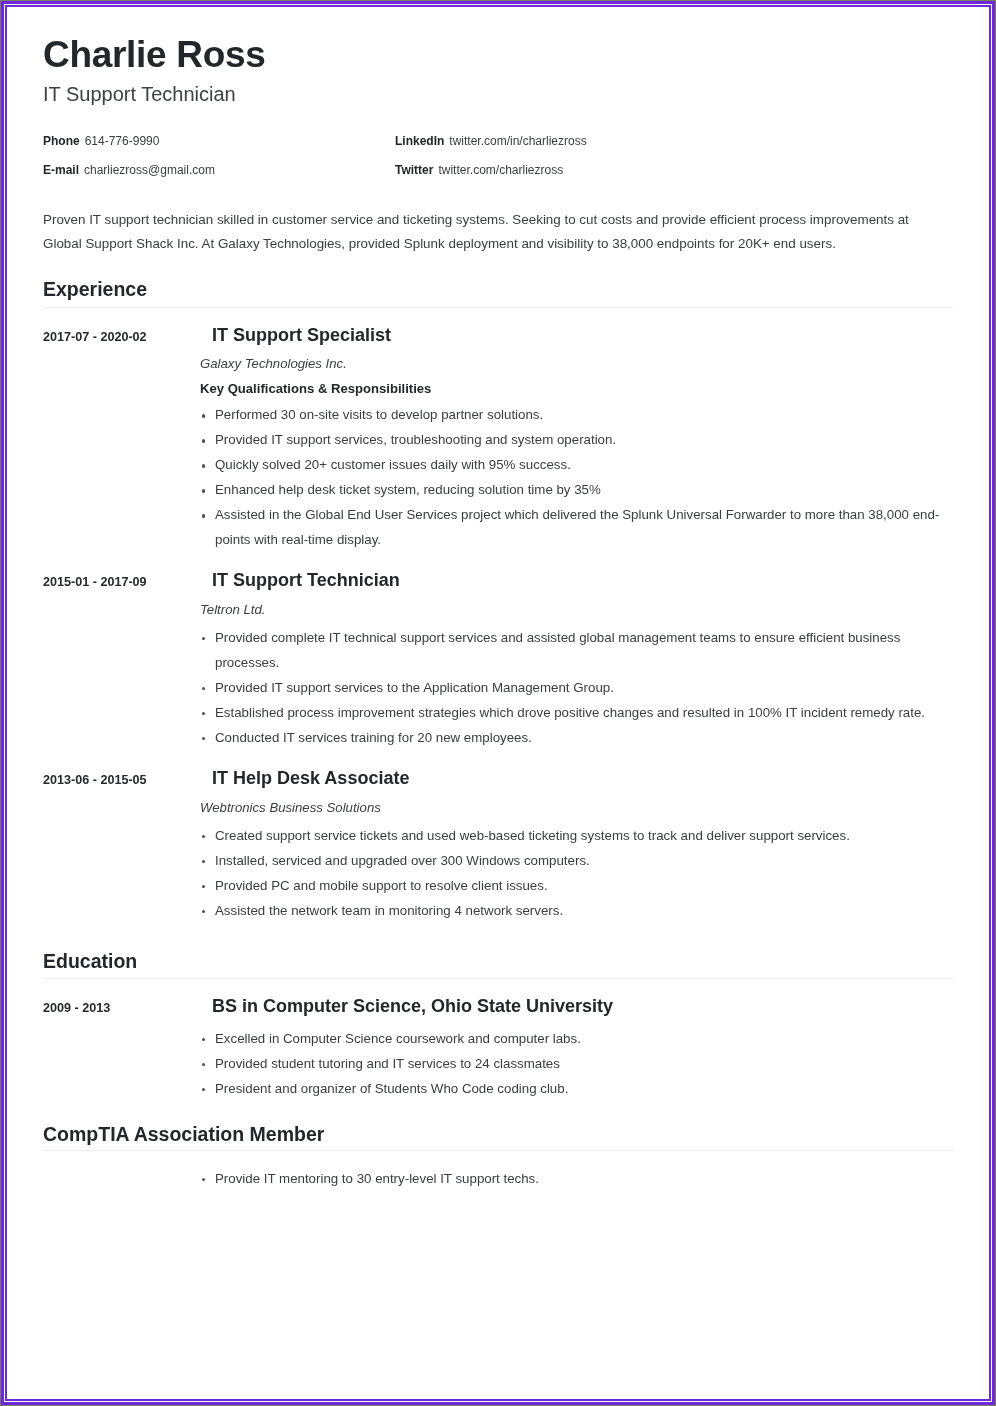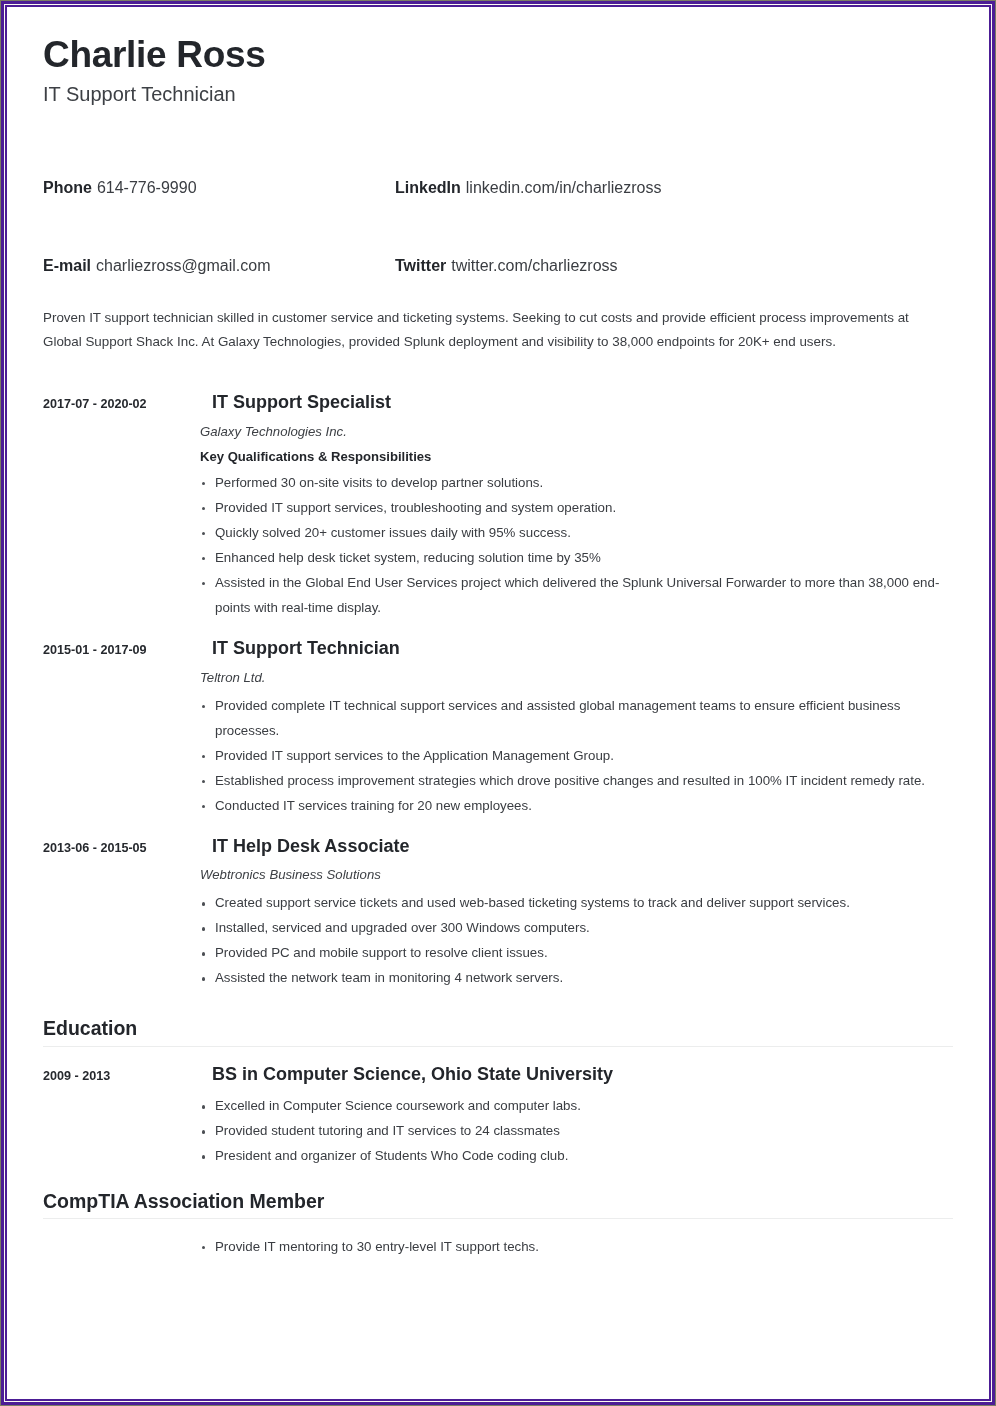--- a/index.html
+++ b/index.html
@@ -13,21 +13,21 @@
     font-family: "Liberation Sans", sans-serif;
     color: #2a2d33;
     -webkit-font-smoothing: antialiased;
   }
 
   
   .page-frame {
     width: 996px;
     height: 1406px;
     position: relative;
-    background: #4c1d95;
+    background: #6d28d9;
     border: 1px solid #7b7d63;
     overflow: hidden;
   }
   .page-frame::before {
     content: "";
     position: absolute;
     left: 3px; top: 3px; right: 3px; bottom: 3px;
     border: 1px solid #fbfbf0;
     pointer-events: none;
   }
@@ -56,25 +56,24 @@
   }
 
   
   .contact-grid {
     display: grid;
     grid-template-columns: 352px 1fr;
     row-gap: 14px;
     margin-bottom: 30px;
   }
   .contact-cell {
-    font-size: 16px;
+    font-size: 12px;
     color: #3a3d42;
     line-height: 1.25;
     white-space: nowrap;
-    margin-top: 44px;
   }
   .contact-label {
     font-weight: bold;
     color: #23262b;
     margin-right: 5px;
   }
 
   
   .summary {
     font-size: 13.4px;
@@ -177,33 +176,34 @@
 <div class="page-inner">
 
   <h1 class="name">Charlie Ross</h1>
   <h2 class="job-role">IT Support Technician</h2>
 
   <div class="contact-grid">
     <div class="contact-cell">
       <span class="contact-label">Phone</span><span>614-776-9990</span>
     </div>
     <div class="contact-cell">
-      <span class="contact-label">LinkedIn</span><span>linkedin.com/in/charliezross</span>
+      <span class="contact-label">LinkedIn</span><span>twitter.com/in/charliezross</span>
     </div>
     <div class="contact-cell">
       <span class="contact-label">E-mail</span><span>charliezross@gmail.com</span>
     </div>
     <div class="contact-cell">
       <span class="contact-label">Twitter</span><span>twitter.com/charliezross</span>
     </div>
   </div>
 
   <p class="summary">Proven IT support technician skilled in customer service and ticketing systems. Seeking to cut costs and provide efficient process improvements at Global Support Shack Inc. At Galaxy Technologies, provided Splunk deployment and visibility to 38,000 endpoints for 20K+ end users.</p>
 
   <div class="section">
+    <h3 class="section-head">Experience</h3>
 
     <div class="entry">
       <div class="entry-dates">2017-07 - 2020-02</div>
       <div class="entry-body">
         <h4 class="entry-title">IT Support Specialist</h4>
         <div class="entry-company">Galaxy Technologies Inc.</div>
         <div class="entry-subhead">Key Qualifications &amp; Responsibilities</div>
         <ul class="bullets">
           <li>Performed 30 on-site visits to develop partner solutions.</li>
           <li>Provided IT support services, troubleshooting and system operation.</li>

